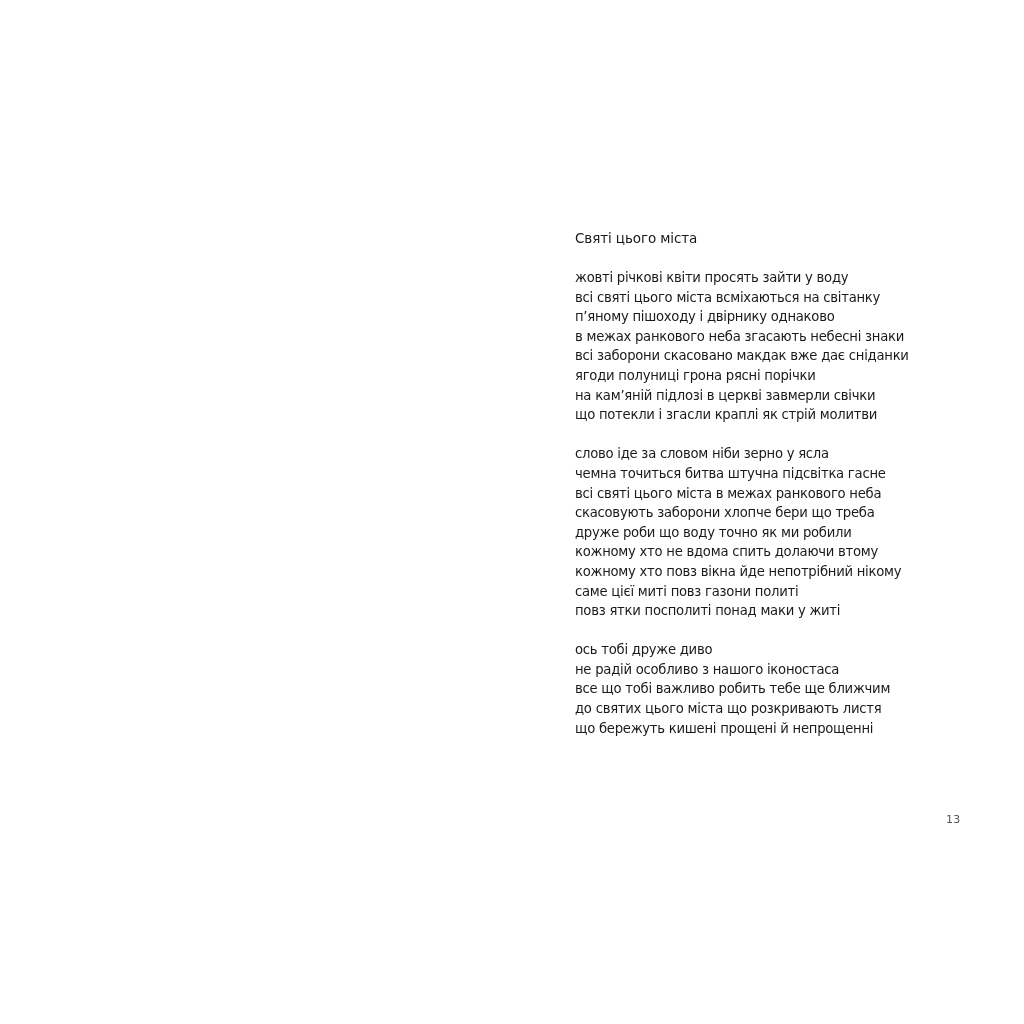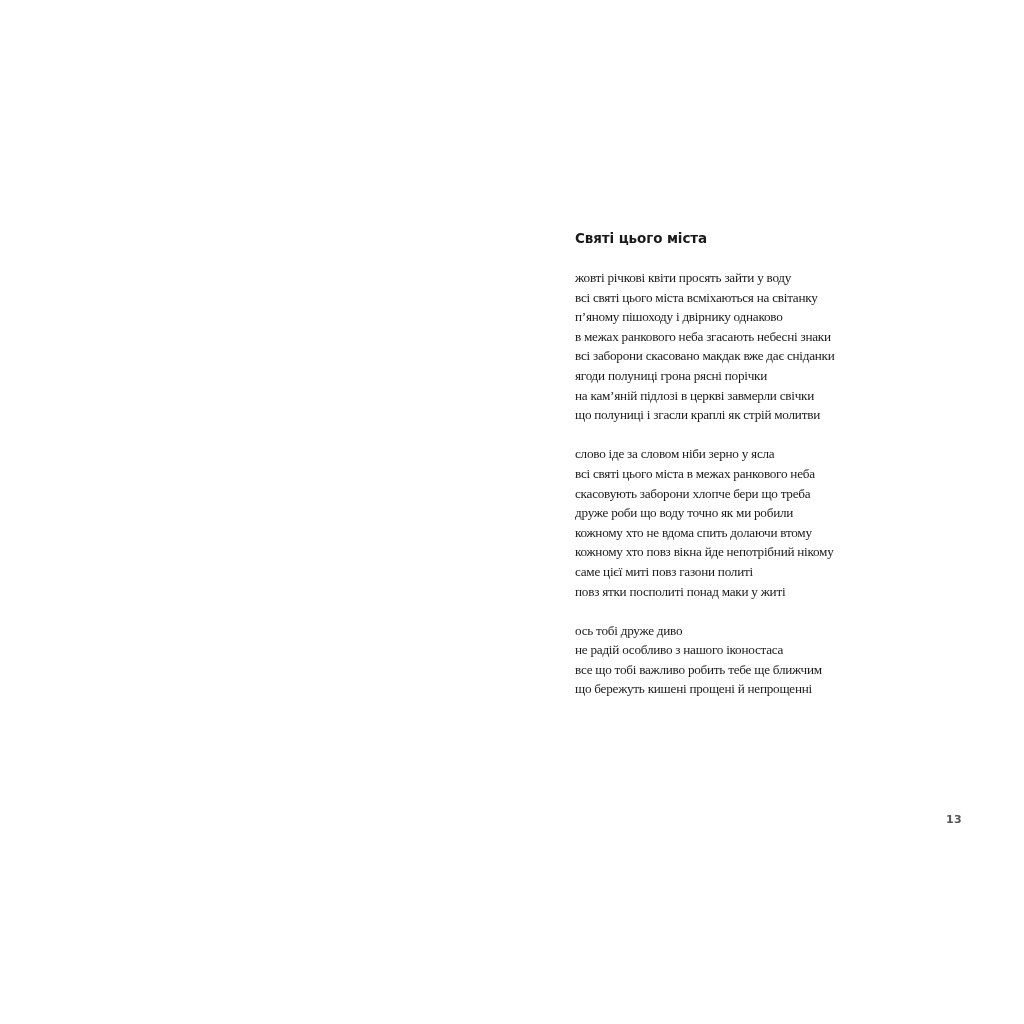--- a/index.html
+++ b/index.html
@@ -22,77 +22,77 @@
       background: #ffffff;
     }
     .poem {
       position: absolute;
       left: 575px;
       top: 229px;
       width: 400px;
     }
     .poem-title {
       font-size: 13.5px;
-      font-weight: bold;
+      font-weight: normal;
       line-height: 19px;
       margin: 0 0 20px 0;
       letter-spacing: -0.1px;
       white-space: nowrap;
     }
     .stanza {
       margin: 0 0 19.6px 0;
     }
     .line {
       font-size: 13.2px;
       line-height: 19.6px;
       white-space: nowrap;
       letter-spacing: -0.25px;
-      font-family: Liberation Serif, serif;
     }
     .page-number {
       position: absolute;
       left: 946px;
       top: 813px;
       font-size: 11px;
       color: #555555;
       letter-spacing: 0.3px;
-      font-weight: bold;
     }
   </style>
 </head>
 <body>
 
 <div class="page">
   <div class="poem">
     <div class="poem-title">Святі цього міста</div>
 
     <div class="stanza">
       <div class="line">жовті річкові квіти просять зайти у воду</div>
       <div class="line">всі святі цього міста всміхаються на світанку</div>
       <div class="line">п’яному пішоходу і двірнику однаково</div>
       <div class="line">в межах ранкового неба згасають небесні знаки</div>
       <div class="line">всі заборони скасовано макдак вже дає сніданки</div>
       <div class="line">ягоди полуниці грона рясні порічки</div>
       <div class="line">на кам’яній підлозі в церкві завмерли свічки</div>
-      <div class="line">що полуниці і згасли краплі як стрій молитви</div>
+      <div class="line">що потекли і згасли краплі як стрій молитви</div>
     </div>
 
     <div class="stanza">
       <div class="line">слово іде за словом ніби зерно у ясла</div>
+      <div class="line">чемна точиться битва штучна підсвітка гасне</div>
       <div class="line">всі святі цього міста в межах ранкового неба</div>
       <div class="line">скасовують заборони хлопче бери що треба</div>
       <div class="line">друже роби що воду точно як ми робили</div>
       <div class="line">кожному хто не вдома спить долаючи втому</div>
       <div class="line">кожному хто повз вікна йде непотрібний нікому</div>
       <div class="line">саме цієї миті повз газони политі</div>
       <div class="line">повз ятки посполиті понад маки у житі</div>
     </div>
 
     <div class="stanza">
       <div class="line">ось тобі друже диво</div>
       <div class="line">не радій особливо з нашого іконостаса</div>
       <div class="line">все що тобі важливо робить тебе ще ближчим</div>
+      <div class="line">до святих цього міста що розкривають листя</div>
       <div class="line">що бережуть кишені прощені й непрощенні</div>
     </div>
   </div>
 
   <div class="page-number">13</div>
 </div>
 
 </body></html>

